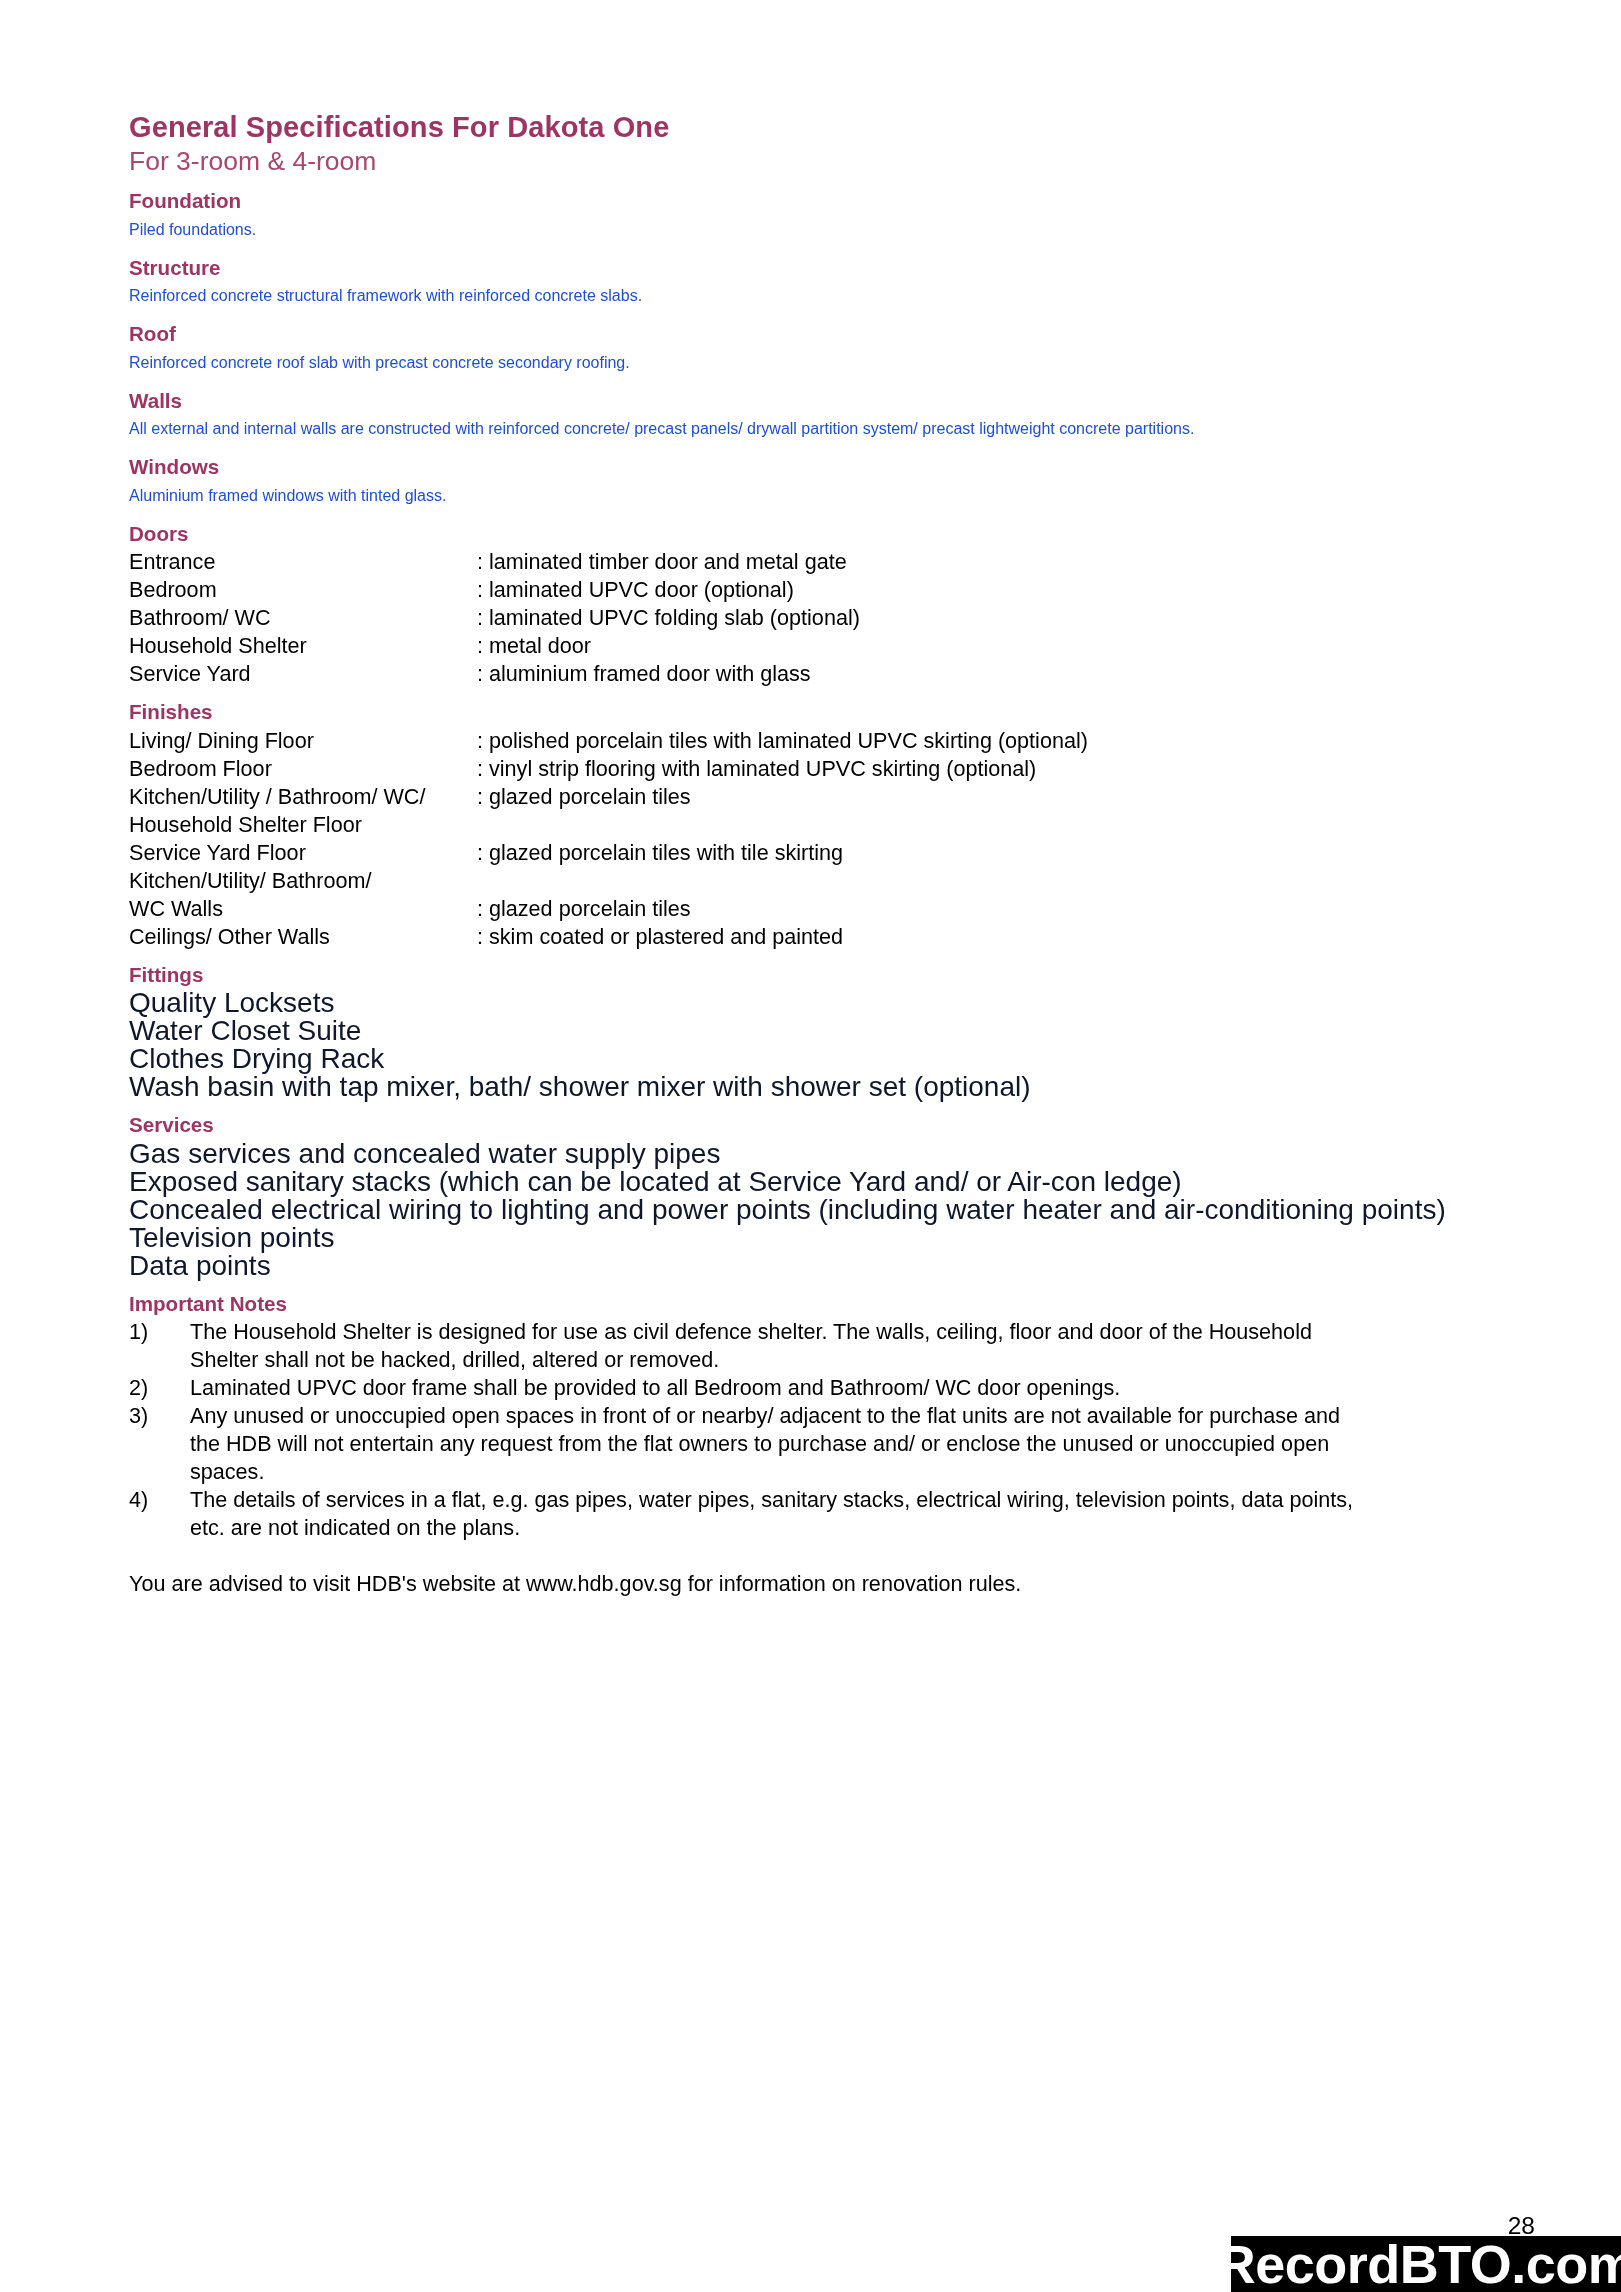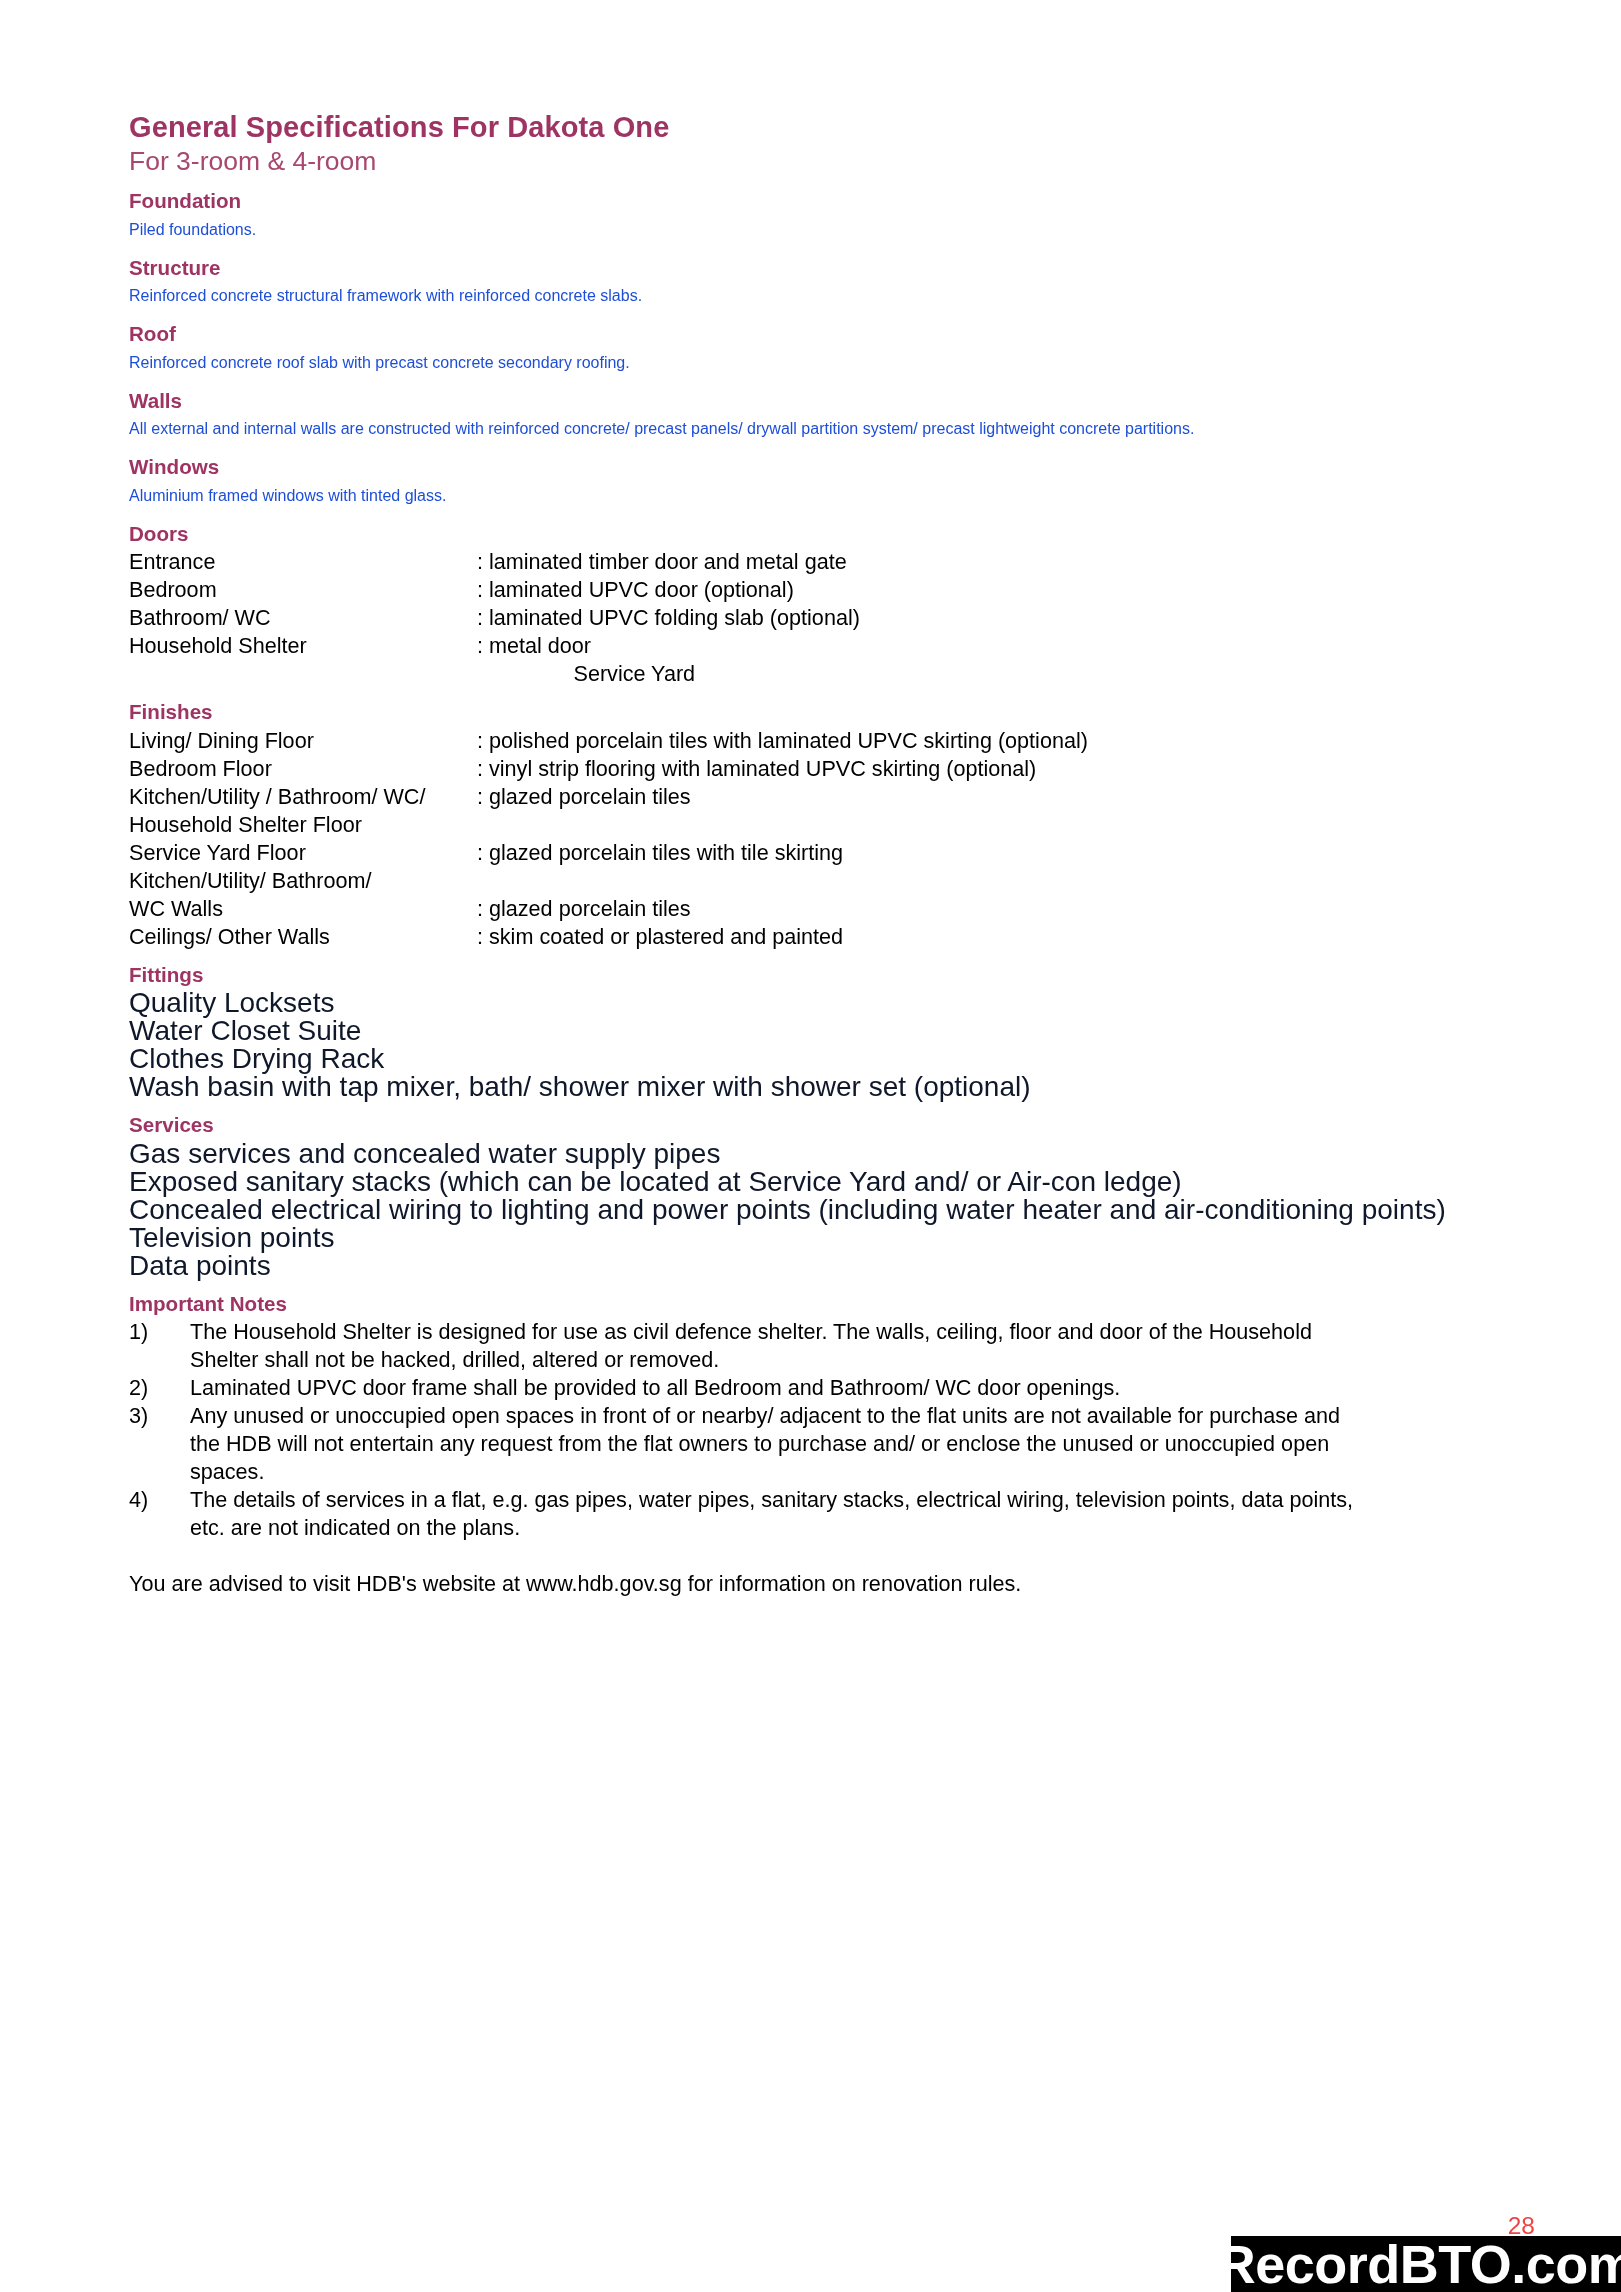--- a/index.html
+++ b/index.html
@@ -117,21 +117,21 @@
     margin-top: 28px;
   }
 
   
   .page-number {
     position: absolute;
     right: 86px;
     top: 2212px;
     font-size: 24.5px;
     line-height: 27.4px;
-    color: #ef4444;
+    color: #000000;
     text-align: right;
   }
   .watermark-bar {
     position: absolute;
     left: 1231px;
     top: 2236px;
     width: 390px;
     height: 57px;
     background: #000000;
     display: flex;
@@ -196,20 +196,21 @@
           <div class="spec-row">
     <span class="spec-label">Bathroom/ WC</span>
     <span class="spec-value">: laminated UPVC folding slab (optional)</span>
   </div>
           <div class="spec-row">
     <span class="spec-label">Household Shelter</span>
     <span class="spec-value">: metal door</span>
   </div>
           <div class="spec-row">
     <span class="spec-label">Service Yard</span>
+    <span class="spec-value">: aluminium framed door with glass</span>
   </div>
         </div>
     </div>
 
     <div class="section">
       <div class="section-heading">Finishes</div>
       <div>
           <div class="spec-row">
     <span class="spec-label">Living/ Dining Floor</span>
     <span class="spec-value">: polished porcelain tiles with laminated UPVC skirting (optional)</span>

